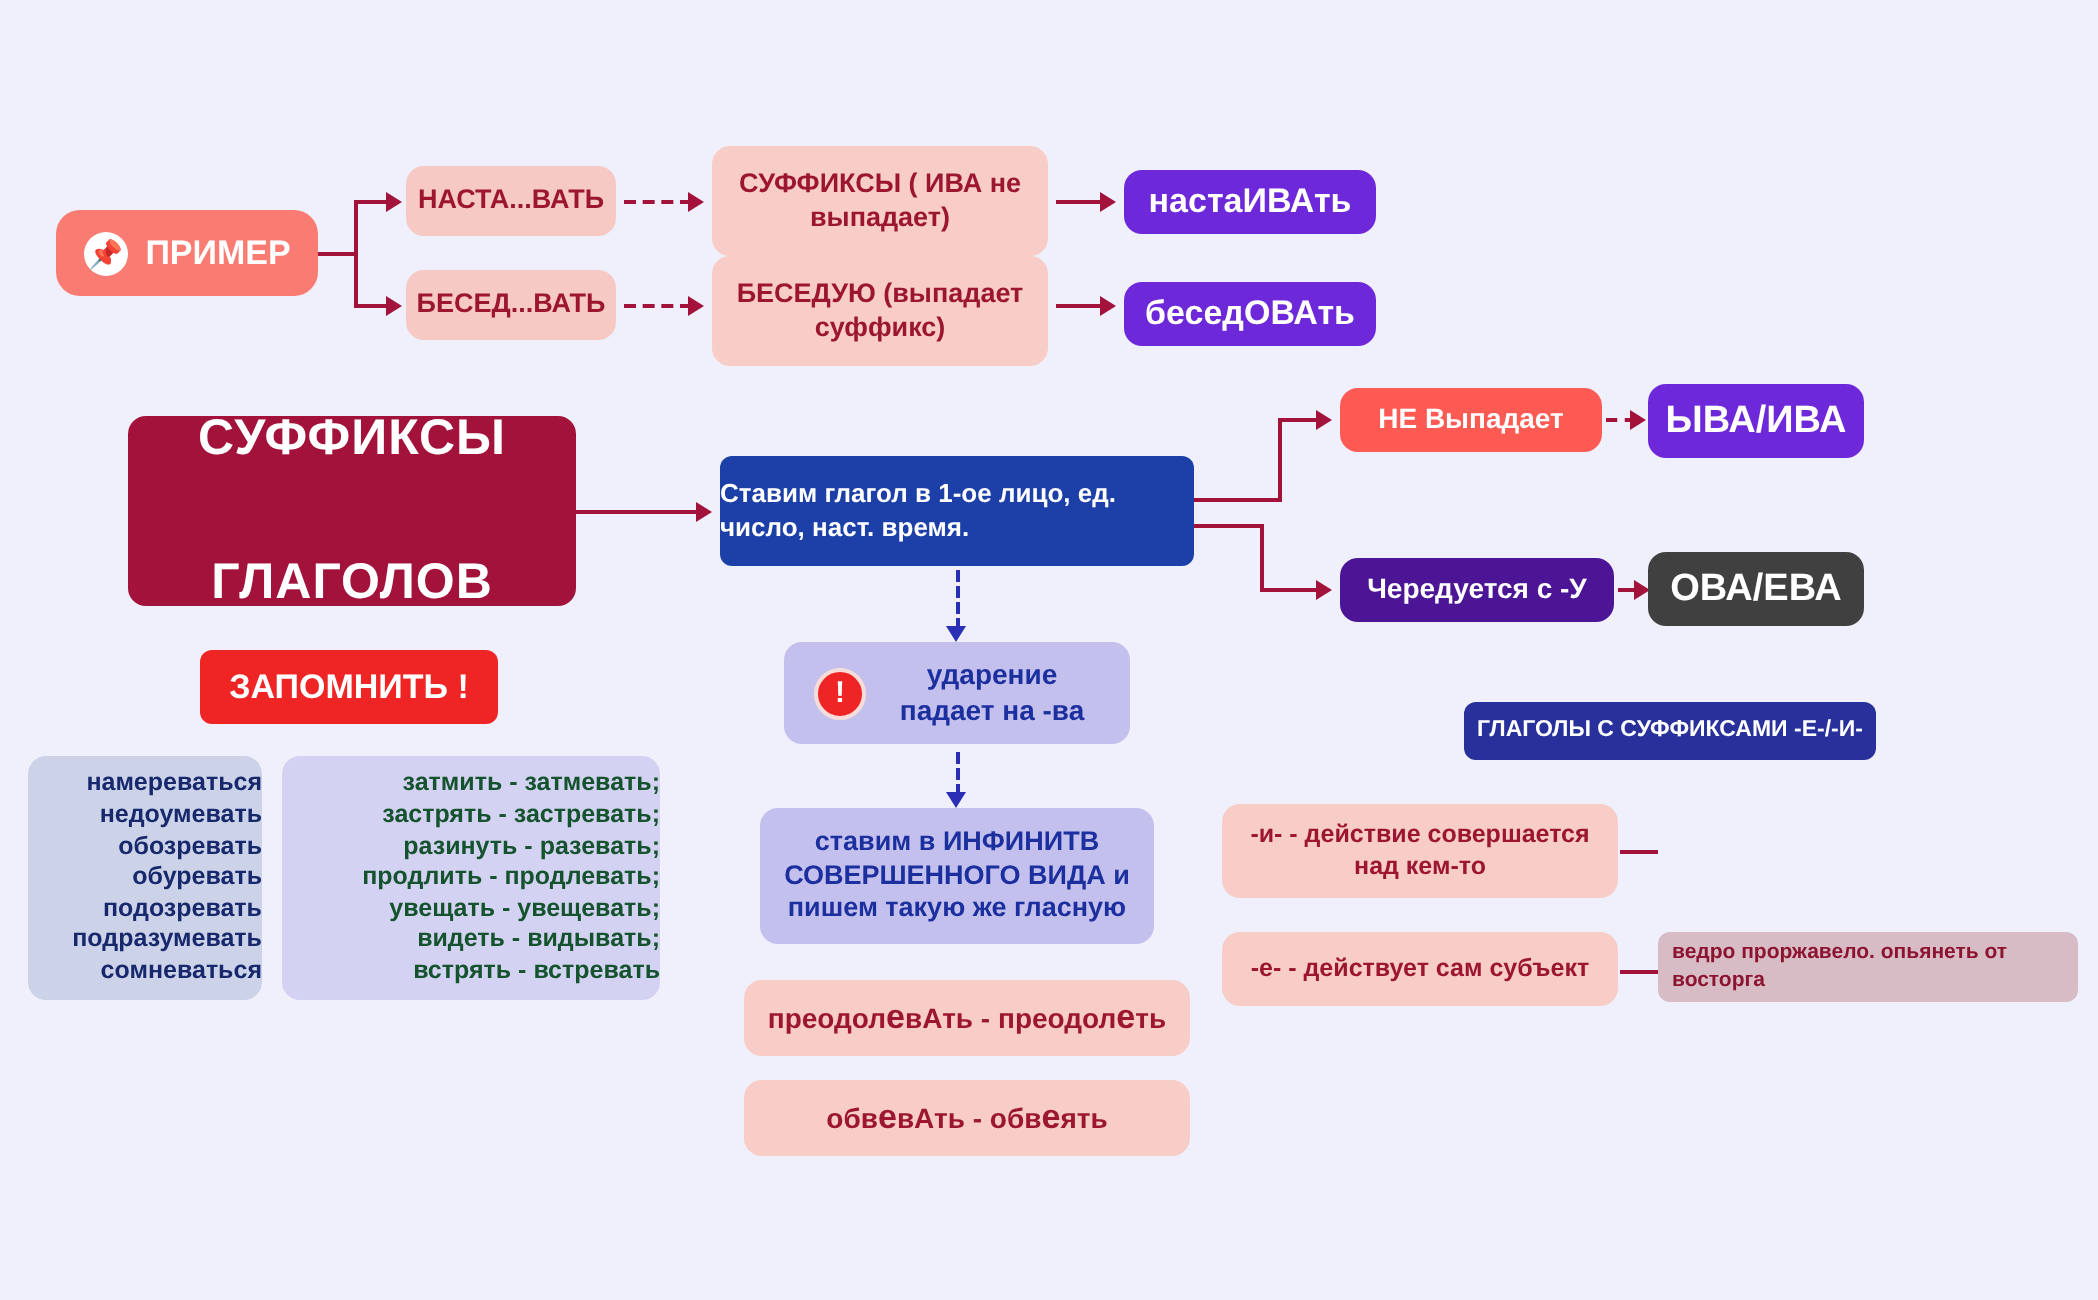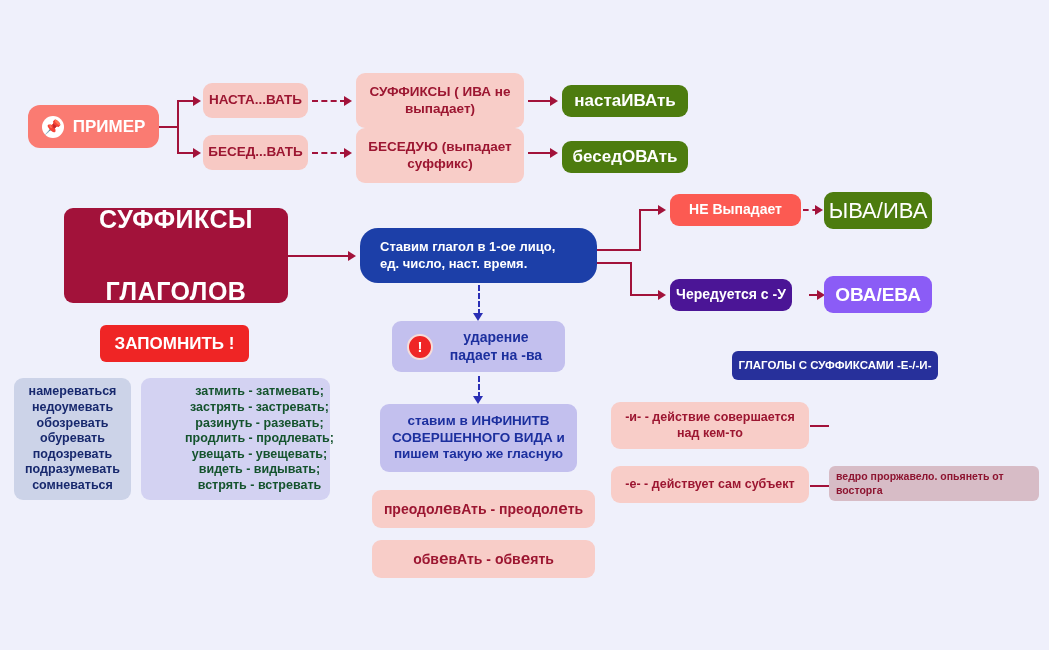--- a/index.html
+++ b/index.html
@@ -27,27 +27,27 @@
     justify-content: center;
     text-align: center;
     line-height: 1.25;
   }
 
   
   .t-coral       { background:#fa7b72; color:#ffffff; }
   .t-pink-soft   { background:#f7c9c4; color:#9c1631; }
   .t-pink-pale   { background:#f8cdc8; color:#9c1631; }
   .t-darkred     { background:#a2123a; color:#ffffff; }
-  .t-crimson     { background:#4d7c0f; color:#ffffff; }
+  .t-crimson     { background:#6d28d9; color:#ffffff; }
   .t-navy        { background:#1c3fa8; color:#ffffff; }
   .t-navy2       { background:#27309b; color:#ffffff; }
   .t-red         { background:#ef2525; color:#ffffff; }
   .t-redsoft     { background:#fc5a52; color:#ffffff; }
   .t-purple-dk   { background:#4b1596; color:#ffffff; }
-  .t-purple-md   { background:#8b5cf6; color:#ffffff; }
+  .t-purple-md   { background:#404040; color:#ffffff; }
   .t-lav         { background:#c3c0ee; color:#1c2f9e; }
   .t-bluegrey    { background:#ccd3e8; color:#17286d; }
   .t-lav2        { background:#d3d2f2; color:#14532d;padding-left:48px; }
   .t-mauve       { background:#d7bcc6; color:#8d1430; }
 
   .r-sm  { border-radius:6px; }
   .r-md  { border-radius:9px; }
   .r-lg  { border-radius:12px; }
 
   
@@ -108,21 +108,21 @@
   }
 
   .with-icon {
     gap: 9px;
     justify-content: center;
   }
 
   .lst {
     flex-direction: column;
     justify-content: center;
-    align-items: center;
+    align-items: flex-end;
   }
   .lst span { display:block; white-space:nowrap; }
 
   .em { font-size: 1.22em; font-weight: 800; }
 </style>
 </head>
 <body>
 
 <div id="canvas">
 
@@ -170,43 +170,43 @@
   </div>
 
   <div class="node t-darkred r-md" style="left:64px; top:208px; width:224px; height:95px; flex-direction:column; font-size:25px; font-weight:800; letter-spacing:0.5px;gap:41px;">
     <span>СУФФИКСЫ</span>
     <span>ГЛАГОЛОВ</span>
   </div>
 
   <div class="line line-h" style="left:288px; top:255px; width:62px;"></div>
   <div class="arrow arrow-r" style="left:348px; top:251px;"></div>
 
-  <div class="node t-navy r-sm" style="left:360px; top:228px; width:237px; height:55px; font-size:13px; font-weight:800; text-align:left; justify-content:flex-end; padding:0 20px;border-radius:18px;">
+  <div class="node t-navy r-sm" style="left:360px; top:228px; width:237px; height:55px; font-size:13px; font-weight:800; text-align:left; justify-content:flex-end; padding:0 0;">
     <span>Ставим глагол в 1-ое лицо, ед. число, наст. время.</span>
   </div>
 
   <div class="line line-h" style="left:597px; top:249px; width:44px;"></div>
   <div class="line line-h" style="left:597px; top:262px; width:34px;"></div>
   <div class="line line-v" style="left:639px; top:210px; height:40px;"></div>
   <div class="line line-h" style="left:639px; top:209px; width:21px;"></div>
   <div class="arrow arrow-r" style="left:658px; top:205px;"></div>
   <div class="line line-v" style="left:630px; top:262px; height:33px;"></div>
   <div class="line line-h" style="left:630px; top:294px; width:30px;"></div>
   <div class="arrow arrow-r" style="left:658px; top:290px;"></div>
 
   <div class="node t-redsoft r-md" style="left:670px; top:194px; width:131px; height:32px; font-size:14px; font-weight:800;">
     <span>НЕ Выпадает</span>
   </div>
   <div class="dash-h" style="left:803px; top:209px; width:15px;"></div>
   <div class="arrow arrow-r" style="left:815px; top:205px;"></div>
-  <div class="node t-crimson r-md" style="left:824px; top:192px; width:108px; height:37px; font-size:22px; font-weight:400;">
+  <div class="node t-crimson r-md" style="left:824px; top:192px; width:108px; height:37px; font-size:19px; font-weight:700;">
     <span>ЫВА/ИВА</span>
   </div>
 
-  <div class="node t-purple-dk r-md" style="left:670px; top:279px; width:122px; height:32px; font-size:14px; font-weight:800;">
+  <div class="node t-purple-dk r-md" style="left:670px; top:279px; width:137px; height:32px; font-size:14px; font-weight:800;">
     <span>Чередуется с -У</span>
   </div>
   <div class="line line-h" style="left:809px; top:294px; width:12px;"></div>
   <div class="arrow arrow-r" style="left:817px; top:290px;"></div>
   <div class="node t-purple-md r-md" style="left:824px; top:276px; width:108px; height:37px; font-size:19px; font-weight:800;">
     <span>ОВА/ЕВА</span>
   </div>
 
   <div class="dash-v" style="left:478px; top:285px; height:30px;"></div>
   <div class="arrow arrow-d-blue" style="left:473px; top:313px;"></div>

